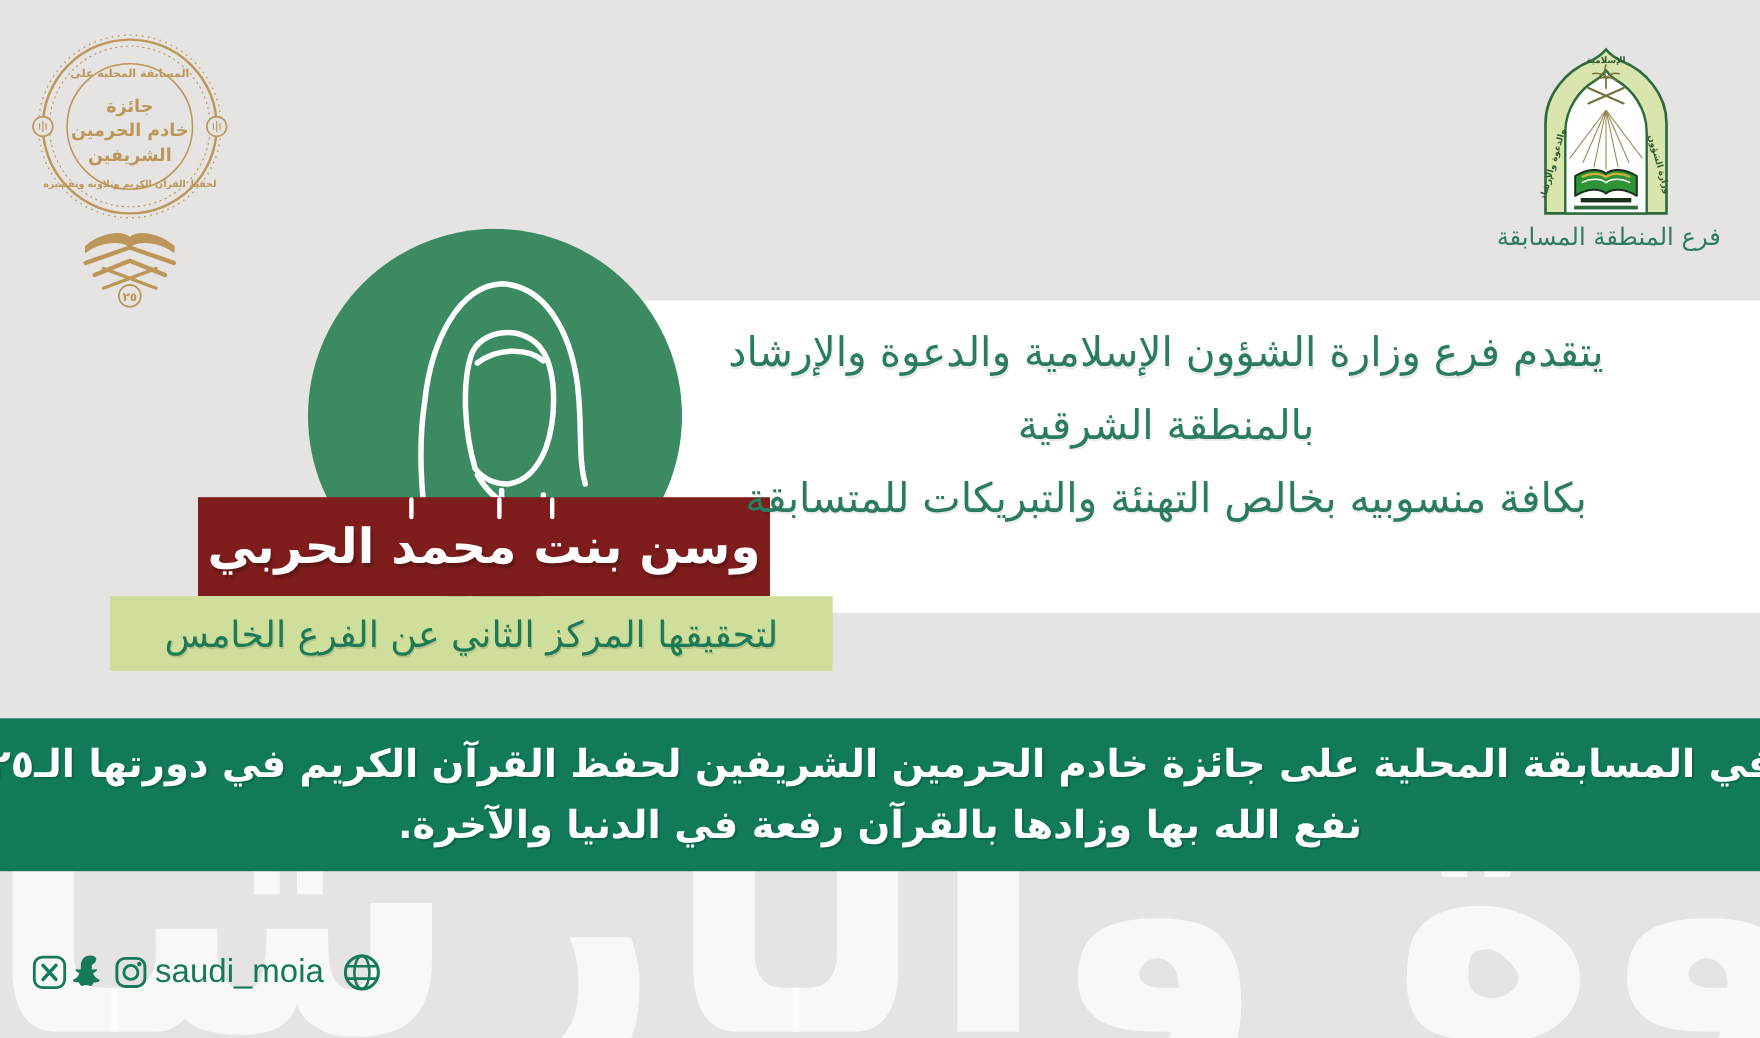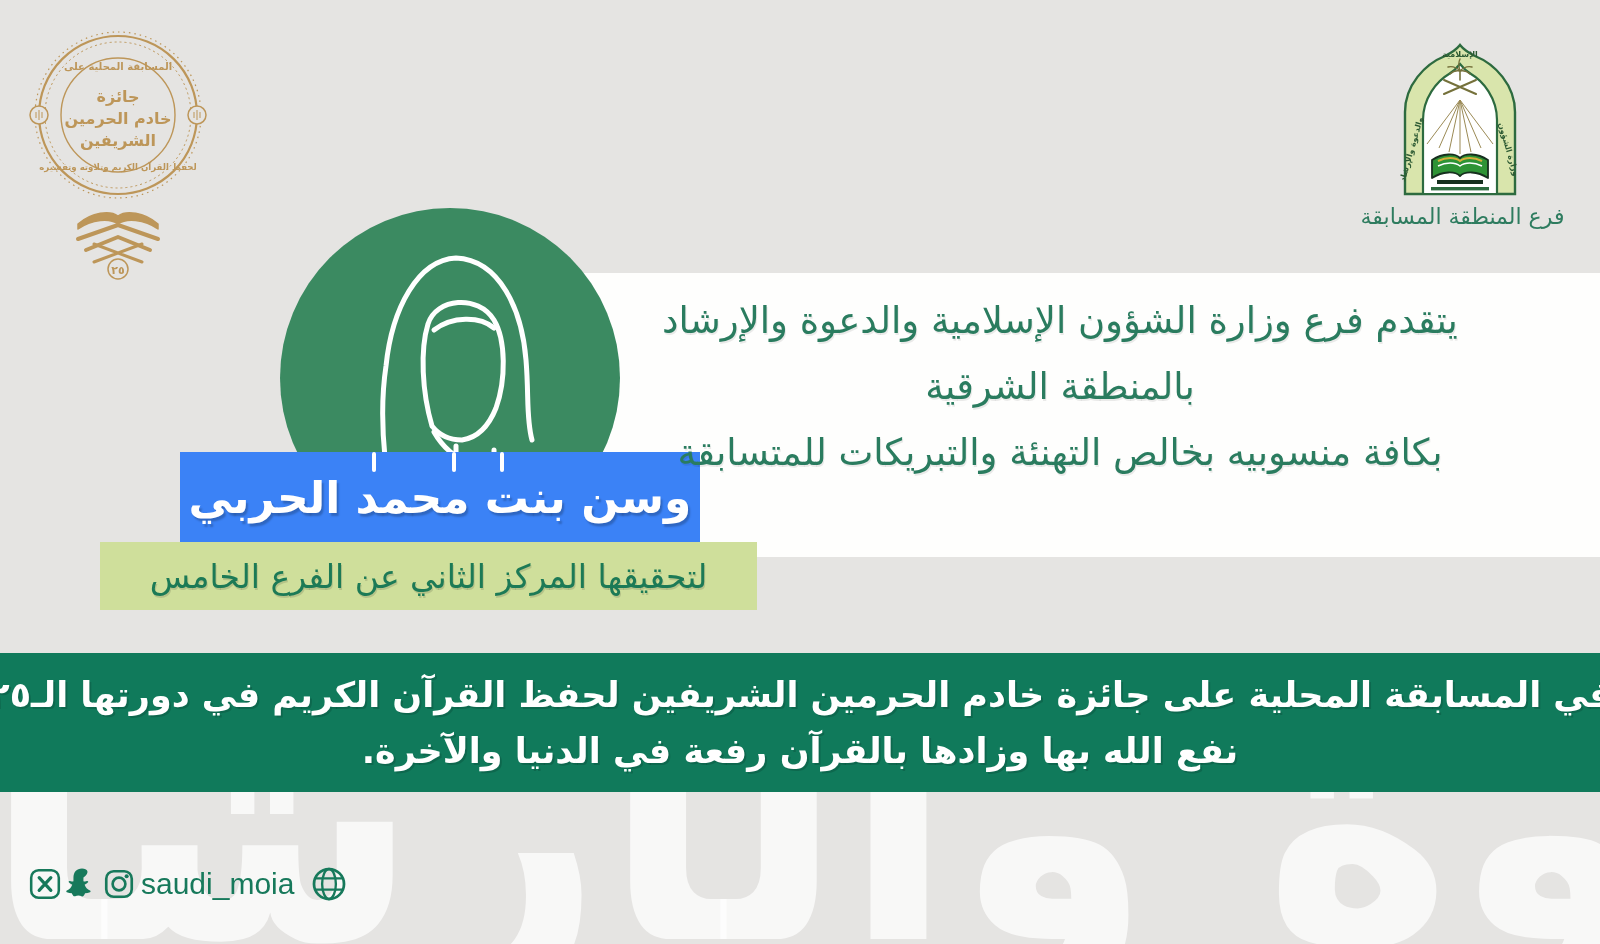--- a/index.html
+++ b/index.html
@@ -23,21 +23,21 @@
   }
   .watermark span{
     position:absolute;left:-180px;top:-150px;white-space:nowrap;direction:rtl;
     font-size:320px;font-weight:bold;color:rgba(255,255,255,0.72);letter-spacing:6px;
   }
   
   .avatar{position:absolute;left:280px;top:208px;width:340px;height:340px;z-index:2;}
   .avatar-stub{position:absolute;width:4px;height:20px;top:452px;background:#ffffff;border-radius:2px;z-index:4;}
   
   .name-banner{
-    position:absolute;left:180px;top:452px;width:520px;height:90px;background:#3b82f6;z-index:3;
+    position:absolute;left:180px;top:452px;width:520px;height:90px;background:#7f1d1d;z-index:3;
     display:flex;align-items:center;justify-content:center;
   }
   .name-banner .name{
     color:#ffffff;font-weight:bold;font-size:44px;direction:rtl;white-space:nowrap;
     text-shadow:2px 3px 2px rgba(0,0,0,0.22);
   }
   .achv-banner{
     position:absolute;left:100px;top:542px;width:657px;height:68px;background:#cfdf9b;z-index:3;
     display:flex;align-items:center;justify-content:center;
   }

